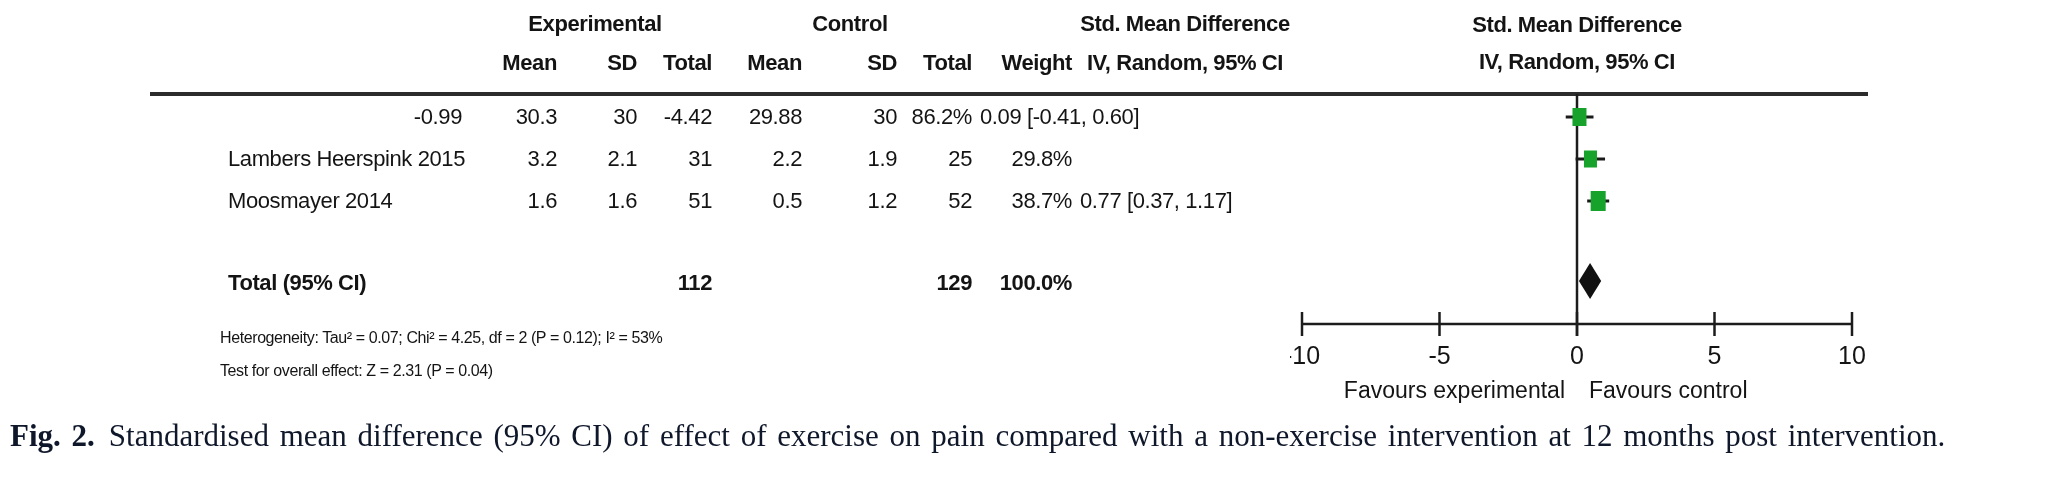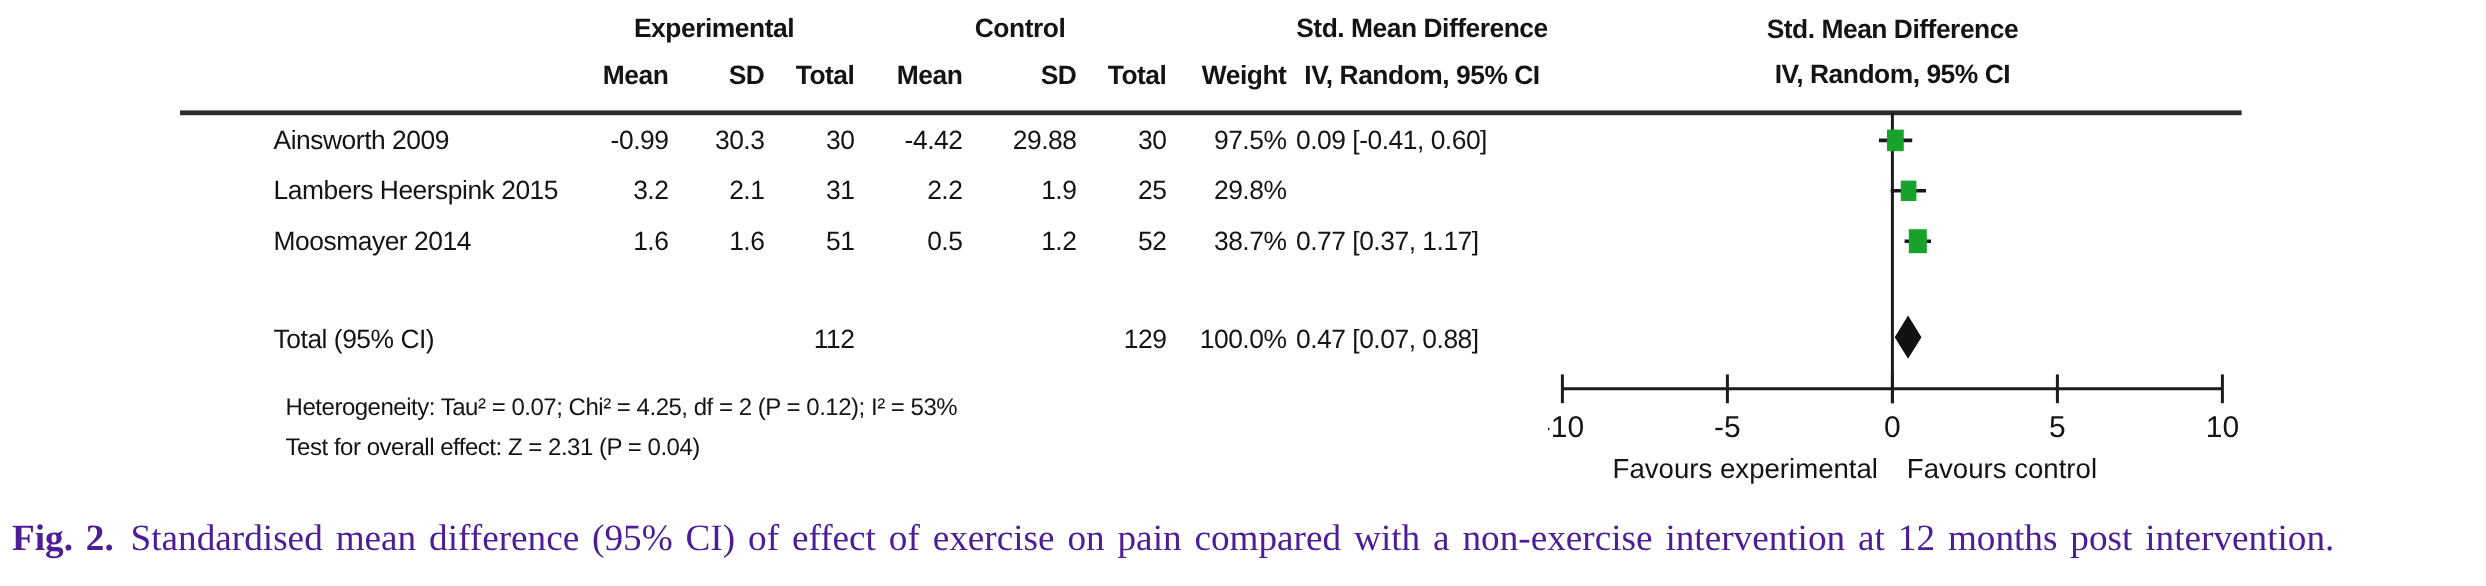--- a/index.html
+++ b/index.html
@@ -10,31 +10,31 @@
         width:1140px;font-size:22px;letter-spacing:-0.4px;white-space:nowrap;}
   #hdr{position:absolute;left:0;top:0;grid-template-rows:32px 46px;align-items:center;font-weight:bold;}
   .g1{grid-row:1;} .g2{grid-row:2;}
   .sp-exp{grid-column:2/5;text-align:center;}
   .sp-ctl{grid-column:5/8;text-align:center;}
   .sp-smd{grid-column:9;text-align:center;}
   .c1{grid-column:1;padding-left:78px;}
   .num{text-align:right;padding-right:8px;}
   .ci{text-align:left;padding-right:4px;}
   #rows{position:absolute;left:0;top:88px;grid-auto-rows:42px;align-items:center;}
-  #totalrow{position:absolute;left:0;top:253px;grid-auto-rows:44px;align-items:center;font-weight:normal;}
+  #totalrow{position:absolute;left:0;top:253px;grid-auto-rows:44px;align-items:center;font-weight:bold;}
   .divider{position:absolute;left:0;top:84px;width:1718px;height:4px;background:#2c2c2c;}
-  .footline{position:absolute;left:88px;font-size:20px;letter-spacing:-0.4px;white-space:nowrap;}
+  .footline{position:absolute;left:70px;font-size:16px;letter-spacing:-0.4px;white-space:nowrap;}
   #het{top:321px;} #ovr{top:354px;}
   #plot-hdr{position:absolute;left:1140px;top:0;width:574px;text-align:center;font-weight:bold;
             font-size:22px;letter-spacing:-0.4px;}
   #plot-hdr .l1{position:absolute;left:0;top:2px;width:100%;line-height:30px;}
   #plot-hdr .l2{position:absolute;left:0;top:34px;width:100%;line-height:40px;}
   #forest-svg{position:absolute;left:1140px;top:0;}
-  #caption{position:absolute;left:10px;top:428px;width:2056px;font-family:"Liberation Serif",serif;
-           font-size:31px;line-height:40px;white-space:nowrap;word-spacing:3px;color:#4c1d95;}
+  #caption{position:absolute;left:10px;top:416px;width:2056px;font-family:"Liberation Serif",serif;
+           font-size:31px;line-height:40px;white-space:nowrap;word-spacing:3px;color:#0f172a;}
   #caption .cap-label{font-weight:bold;margin-right:14px;}
 </style>
 </head>
 <body>
 
 <div id="page">
   <div id="fig">
 
     <div id="hdr" class="grid">
       <div class="g1 sp-ctl">Control</div>
@@ -51,28 +51,27 @@
     </div>
 
     <div id="plot-hdr">
       <div class="l1">Std. Mean Difference</div>
       <div class="l2">IV, Random, 95% CI</div>
     </div>
 
     <div class="divider"></div>
 
     <div id="rows" class="grid">
-      <div class="c1">Ainsworth 2009</div>
       <div class="num">-0.99</div>
       <div class="num">30.3</div>
       <div class="num">30</div>
       <div class="num">-4.42</div>
       <div class="num">29.88</div>
       <div class="num">30</div>
-      <div class="num">97.5%</div>
+      <div class="num">86.2%</div>
       <div class="ci">0.09 [-0.41, 0.60]</div>
 
       <div class="c1">Lambers Heerspink 2015</div>
       <div class="num">3.2</div>
       <div class="num">2.1</div>
       <div class="num">31</div>
       <div class="num">2.2</div>
       <div class="num">1.9</div>
       <div class="num">25</div>
       <div class="num">29.8%</div>
@@ -86,21 +85,20 @@
       <div class="num">52</div>
       <div class="num">38.7%</div>
       <div class="ci">0.77 [0.37, 1.17]</div>
     </div>
 
     <div id="totalrow" class="grid">
       <div class="c1">Total (95% CI)</div>
       <div class="num" style="grid-column:4">112</div>
       <div class="num" style="grid-column:7">129</div>
       <div class="num" style="grid-column:8">100.0%</div>
-      <div class="ci" style="grid-column:9">0.47 [0.07, 0.88]</div>
     </div>
 
     <div id="het" class="footline">Heterogeneity: Tau² = 0.07; Chi² = 4.25, df = 2 (P = 0.12); I² = 53%</div>
     <div id="ovr" class="footline">Test for overall effect: Z = 2.31 (P = 0.04)</div>
 
     <svg id="forest-svg" width="772" height="412" viewBox="0 0 772 412">
       <line id="zero-line" x1="287" y1="86" x2="287" y2="328" stroke="#1c1c1c" stroke-width="2.5"></line>
       <line id="axis-line" x1="12" y1="316" x2="562" y2="316" stroke="#1c1c1c" stroke-width="2.5"></line>
       <g id="ticks">
           <line x1="12" y1="304" x2="12" y2="328" stroke="#1c1c1c" stroke-width="2.5"></line>

